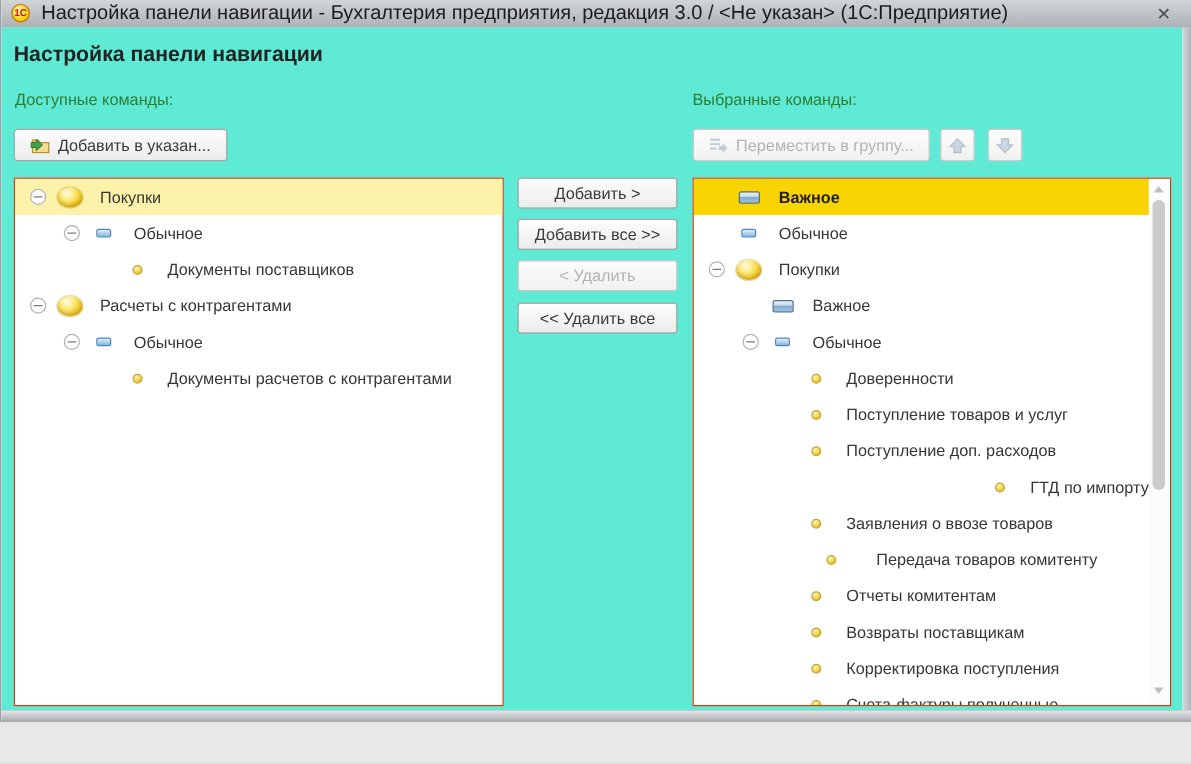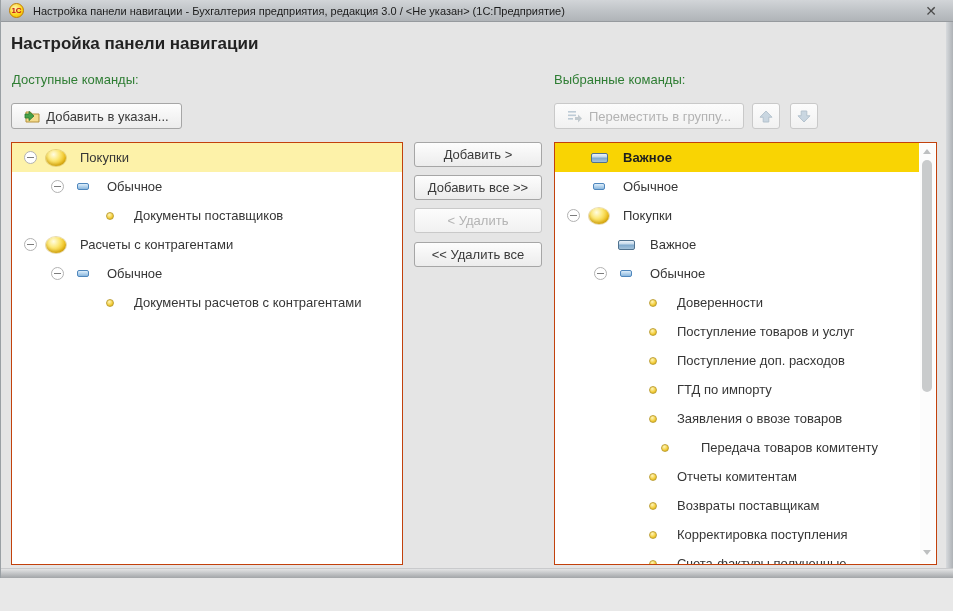--- a/index.html
+++ b/index.html
@@ -15,33 +15,33 @@
     border-bottom:1px solid #969a9e;
     display:flex;align-items:center;padding:0 8px;box-sizing:border-box;gap:9px;
   }
   .logo-1c{
     width:15px;height:15px;border-radius:50%;flex:0 0 15px;
     background:radial-gradient(circle at 38% 32%,#fff3b0,#fbd416 60%,#e7a70a);
     border:1px solid #c27d00;box-sizing:border-box;
     display:flex;align-items:center;justify-content:center;
     font-size:8px;font-weight:bold;color:#c31414;line-height:1;
   }
-  .title-text{font-size:11px;color:#1b1b1b;white-space:nowrap;overflow:hidden;}
+  .title-text{font-size:16px;color:#1b1b1b;white-space:nowrap;overflow:hidden;}
   .close-btn{
     position:absolute;right:12px;top:1px;width:20px;height:20px;
     display:flex;align-items:center;justify-content:center;
     font-size:14px;font-weight:bold;color:#4a4a4a;cursor:default;
   }
   
   .frame-right{position:absolute;top:22px;right:0;width:7px;bottom:10px;
     background:linear-gradient(90deg,#d7dadd,#aeb2b6);}
   .frame-bottom{position:absolute;left:0;right:0;bottom:0;height:10px;
     background:linear-gradient(180deg,#e3e4e5,#a2a5a8);border-top:1px solid #c9cacc;box-sizing:border-box;}
   
-  .content{position:absolute;top:22px;left:0;right:7px;bottom:10px;background:#e5e5e5;overflow:hidden;}
+  .content{position:absolute;top:22px;left:0;right:7px;bottom:10px;background:#5eead4;overflow:hidden;}
   .page-title{position:absolute;left:10px;top:12px;font-size:17px;font-weight:bold;color:#232323;}
   .group-label{position:absolute;top:50px;font-size:13px;color:#2e7d33;}
   .lbl-left{left:11px;}
   .lbl-right{left:553px;}
   
   .btn{
     position:absolute;box-sizing:border-box;height:26px;
     background:linear-gradient(180deg,#fdfdfd,#ececec);
     border:1px solid #a6a6a6;border-radius:3px;
     display:flex;align-items:center;justify-content:center;gap:6px;
@@ -229,21 +229,21 @@
           <div class="trow" style="padding-left: 60px;">
             <span class="expander noexp"></span>
             <span class="ticon command"></span>
             <span class="tlabel">Поступление товаров и услуг</span>
           </div>
           <div class="trow" style="padding-left: 60px;">
             <span class="expander noexp"></span>
             <span class="ticon command"></span>
             <span class="tlabel">Поступление доп. расходов</span>
           </div>
-          <div class="trow" style="padding-left: 60px;">
+          <div class="trow" style="padding-left: 60px; justify-content: flex-end;">
             <span class="expander noexp"></span>
             <span class="ticon command"></span>
             <span class="tlabel">ГТД по импорту</span>
           </div>
           <div class="trow" style="padding-left: 60px;">
             <span class="expander noexp"></span>
             <span class="ticon command"></span>
             <span class="tlabel">Заявления о ввозе товаров</span>
           </div>
           <div class="trow" style="padding-left: 60px; gap: 12px;">

